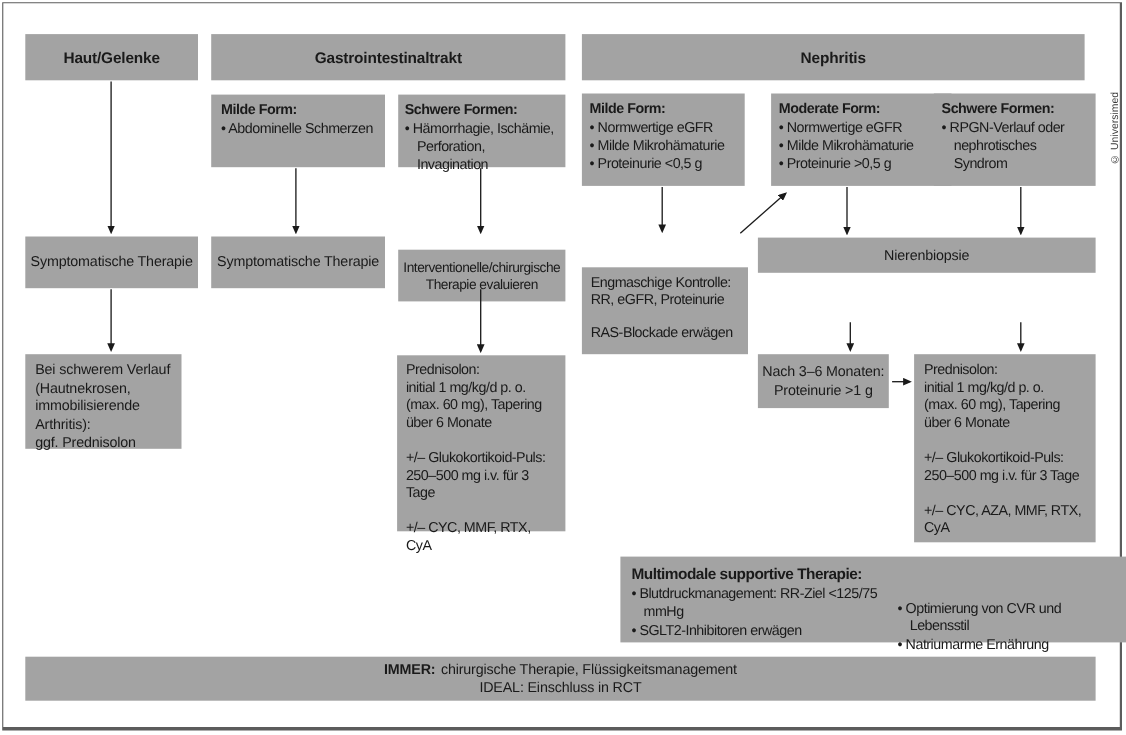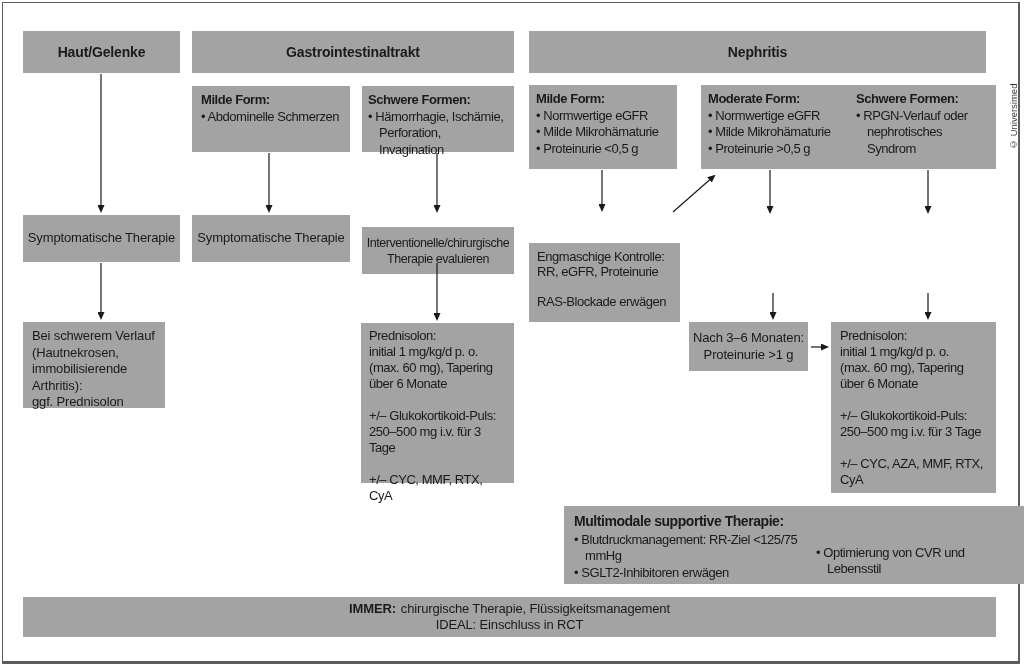--- a/index.html
+++ b/index.html
@@ -80,20 +80,21 @@
   </div>
 
   <div class="box center" style="left:23px; top:215px; width:157px; height:47px;">Symptomatische Therapie</div>
   <div class="box center" style="left:192px; top:215px; width:158px; height:47px;">Symptomatische Therapie</div>
   <div class="box center pre tight lh16" style="left:362px; top:215px; width:152px; height:47px; font-size:12.5px;margin-top:12px;">Interventionelle/chirurgische
 Therapie evaluieren</div>
   <div class="box pre lh15 tight" style="left:529px; top:214px; width:151px; height:79px; padding:6px 8px;margin-top:29px;">Engmaschige Kontrolle:
 RR, eGFR, Proteinurie
 
 RAS-Blockade erwägen</div>
+  <div class="box center" style="left:689px; top:216px; width:307px; height:32px;">Nierenbiopsie</div>
 
   <div class="box pre pad" style="left:23px; top:322px; width:142px; height:86px;">Bei schwerem Verlauf
 (Hautnekrosen,
 immobilisierende Arthritis):
 ggf. Prednisolon</div>
   <div class="box pre lh16 tight" style="left:361px; top:323px; width:153px; height:160px; padding:5px 8px;">Prednisolon:
 initial 1 mg/kg/d p. o.
 (max. 60 mg), Tapering
 über 6 Monate
 
@@ -115,20 +116,21 @@
 
   <div class="box tight" style="left:529px; top:506px; width:467px; height:78px; padding:7px 10px;margin-left:35px;">
     <div class="btitle" style="font-size:14px;">Multimodale supportive Therapie:</div>
     <div class="supp-row">
       <div class="supp-left">
         <div class="bullet">• Blutdruckmanagement: RR-Ziel &lt;125/75 mmHg</div>
         <div class="bullet">• SGLT2-Inhibitoren erwägen</div>
       </div>
       <div class="supp-right">
         <div class="bullet">• Optimierung von CVR und Lebensstil</div>
+        <div class="bullet">• Natriumarme Ernährung</div>
       </div>
     </div>
   </div>
 
   <div class="box center" style="left:23px; top:597px; width:973px; height:40px;">
     <div class="footer-line">
       <span class="footer-bold">IMMER:</span><span>chirurgische Therapie, Flüssigkeitsmanagement</span>
     </div>
     <div class="footer-line">IDEAL: Einschluss in RCT</div>
   </div>

